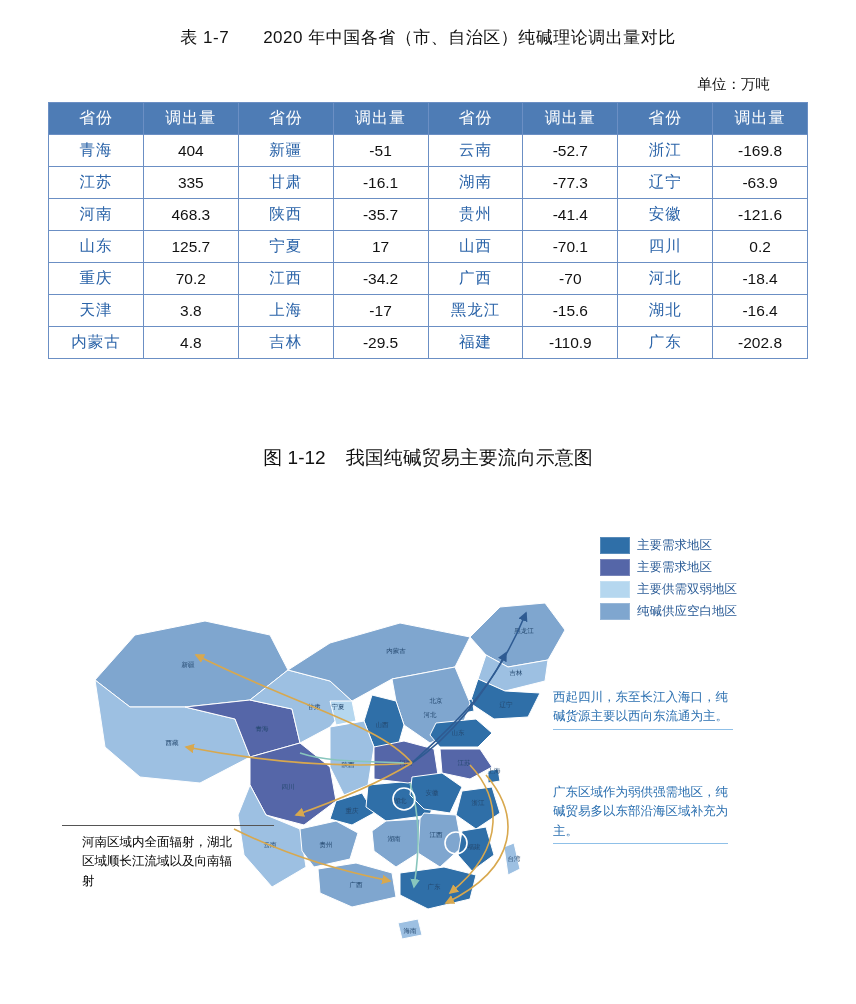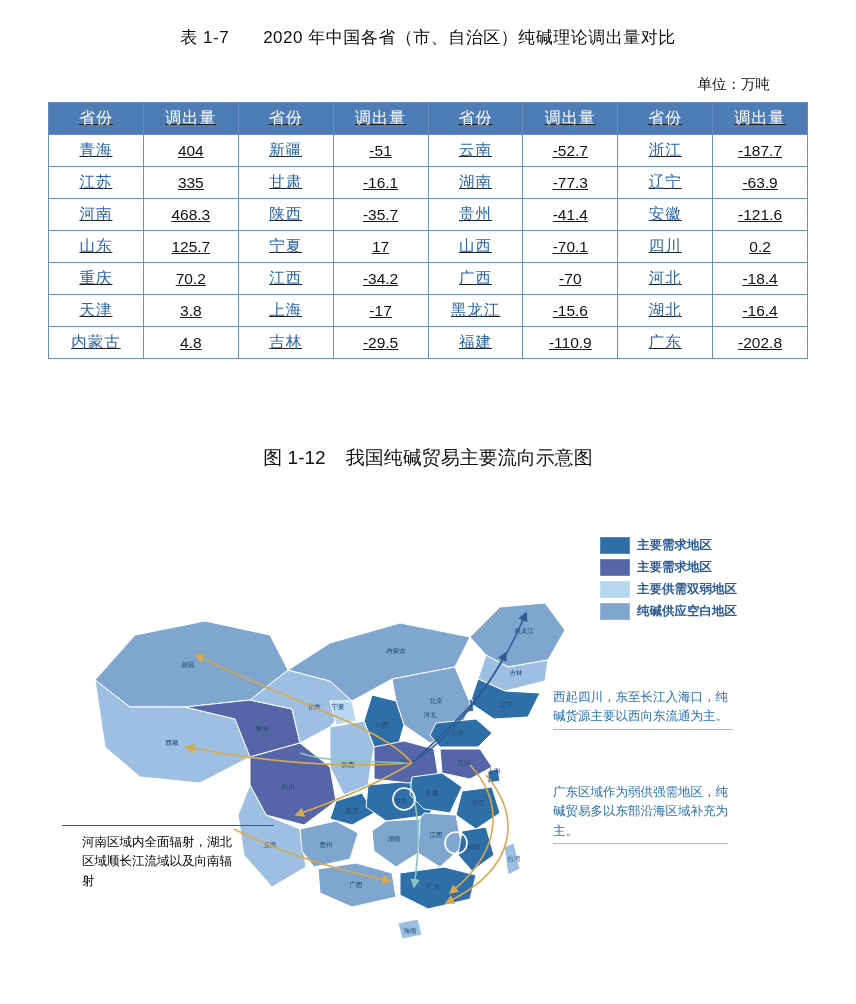--- a/index.html
+++ b/index.html
@@ -33,21 +33,20 @@
     margin: 26px 86px 8px 0;
     color: #111;
     padding-left: 16px;
   }
 
   table.data {
     border-collapse: collapse;
     margin: 8px auto;
     width: 760px;
     table-layout: fixed;
-    text-decoration: underline;
   }
   table.data th, table.data td {
     border: 1px solid #6b8fc4;
     height: 31px;
     text-align: center;
     font-size: 15.5px;
     padding: 0;
   }
   table.data thead th {
     background: #4e7cb5;
@@ -90,21 +89,20 @@
     position: absolute;
     left: 600px;
     top: 42px;
     font-size: 12.5px;
     color: #2a5b96;
   }
   .legend-row {
     display: flex;
     align-items: center;
     margin-bottom: 5px;
-    font-weight: bold;
   }
   .legend-swatch {
     width: 28px;
     height: 15px;
     margin-right: 7px;
     border: 1px solid rgba(255,255,255,0.2);
   }
 
   .note {
     position: absolute;
@@ -169,21 +167,21 @@
   </thead>
   <tbody>
     <tr>
       <td class="prov">青海</td>
       <td class="val">404</td>
       <td class="prov">新疆</td>
       <td class="val">-51</td>
       <td class="prov">云南</td>
       <td class="val">-52.7</td>
       <td class="prov">浙江</td>
-      <td class="val">-187.7</td>
+      <td class="val">-169.8</td>
     </tr>
     <tr>
       <td class="prov">江苏</td>
       <td class="val">335</td>
       <td class="prov">甘肃</td>
       <td class="val">-16.1</td>
       <td class="prov">湖南</td>
       <td class="val">-77.3</td>
       <td class="prov">辽宁</td>
       <td class="val">-63.9</td>

